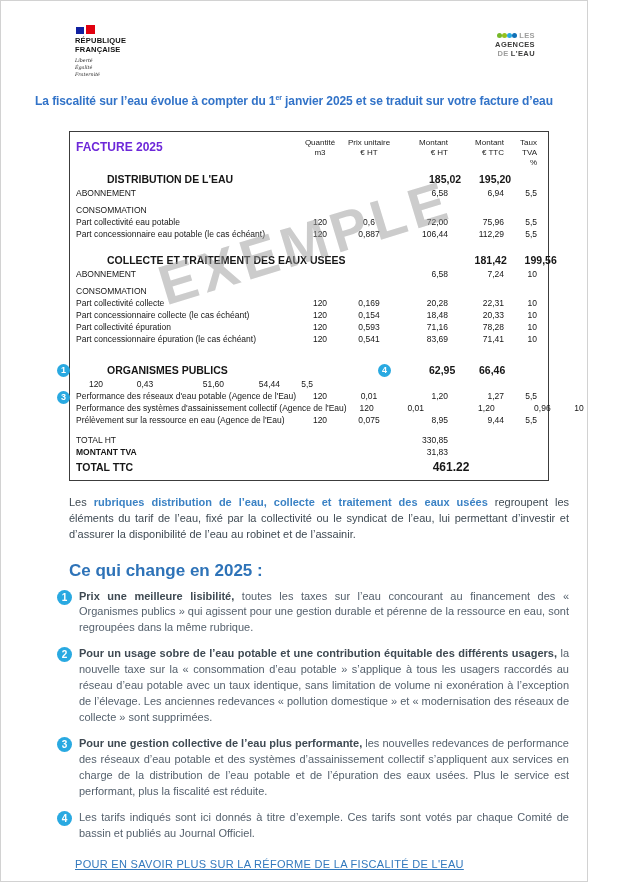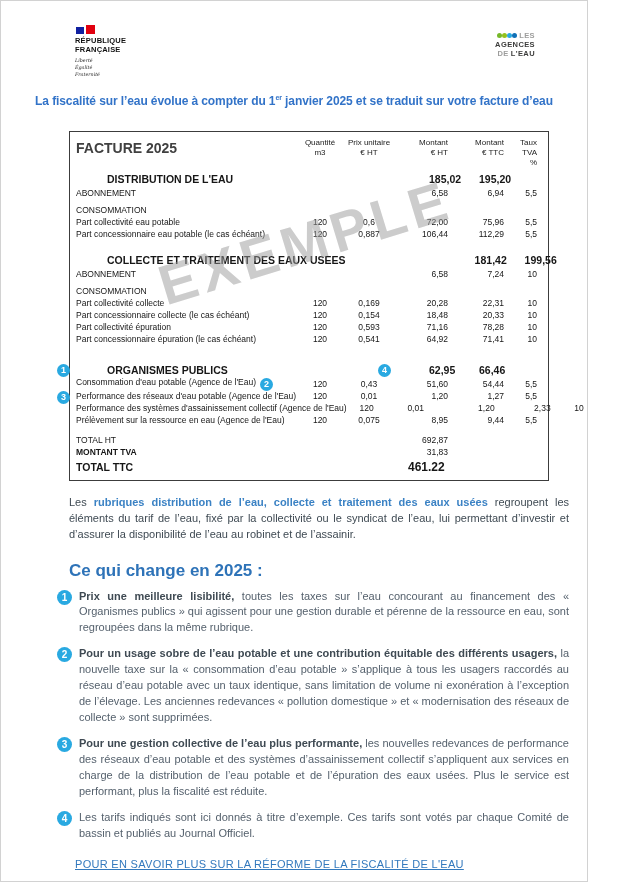--- a/index.html
+++ b/index.html
@@ -20,36 +20,36 @@
   .ag-line1 { display:flex; align-items:center; justify-content:flex-end; gap:2px; }
   .dot { width:5px; height:5px; border-radius:50%; display:inline-block; }
   .ag .gray { color:#9d9d9c; font-weight:bold; letter-spacing:.4px; }
   .ag .dark { color:#3c3c3b; font-weight:bold; letter-spacing:.4px; }
   
   .title { margin-top:15px; text-align:center; color:#3273c8; font-weight:bold; font-size:12px; letter-spacing:-.1px; }
   .title sup { font-size:7px; }
   
   .invoice { position:relative; margin:23px 0 0 68px; width:480px; border:1px solid #3c3c3c; background:#fff; padding:5px 4px 6px 6px; }
   .thead { display:flex; align-items:flex-start; }
-  .facture-title { flex:1; font-weight:bold; font-size:14px; color:#404040; padding-top:3px; }
+  .facture-title { flex:1; font-weight:bold; font-size:12px; color:#6d28d9; padding-top:3px; }
   .hcell { font-size:8px; color:#222; text-align:center; line-height:1.3; padding-top:1px; }
   .cell { font-size:8.5px; color:#161616; }
   .c-qty  { width:40px; text-align:center; flex:none; }
   .c-unit { width:58px; text-align:center; flex:none; }
   .c-mht  { width:50px; text-align:right; flex:none; }
   .c-mttc { width:56px; text-align:right; flex:none; }
   .c-tva  { width:40px; text-align:right; padding-right:7px; flex:none; }
   .trow { display:flex; align-items:center; height:12px; position:relative; }
   .trow .c-label { flex:1; white-space:nowrap; overflow:visible; }
   .trow.section { height:15px; margin-top:8px; }
   .trow.section .cell { font-weight:bold; font-size:10.5px;padding-left:31px; }
   .trow.rowbold .c-label { font-weight:bold; }
   .trow.total { height:14px; }
   .trow.total .c-label { font-weight:bold; font-size:10.5px; }
-  .trow.total .c-big { width:96px; text-align:left; padding-right:10px; font-weight:bold; font-size:12px; flex:none; }
+  .trow.total .c-big { width:96px; text-align:center; padding-right:10px; font-weight:bold; font-size:12px; flex:none; }
   .badge { width:13px; height:13px; border-radius:50%; background:#29a9e1; color:#fff;
            font-size:9px; font-weight:bold; display:inline-flex; align-items:center; justify-content:center; line-height:1; }
   .badge-out { position:absolute; left:-19px; top:1px; }
   .badge-inline { margin-left:4px; vertical-align:-2px; }
   .watermark { position:absolute; top:78px; left:55px; width:360px; text-align:center;
     font-size:56px; font-weight:bold; color:#9a9a9a; opacity:.5; letter-spacing:5px;
     transform:rotate(-17deg); pointer-events:none; z-index:2; }
   
   .intro { margin:14px 0 0 68px; width:500px; font-size:11px; line-height:1.45; color:#3f4a53; text-align:justify; }
   .intro .hl { color:#3b82c4; font-weight:bold; }
@@ -216,71 +216,70 @@
           <div class="cell c-qty">120</div>
           <div class="cell c-unit">0,593</div>
           <div class="cell c-mht">71,16</div>
           <div class="cell c-mttc">78,28</div>
           <div class="cell c-tva">10</div>
         </div>
         <div class="trow row">
           <div class="cell c-label"><span>Part concessionnaire épuration (le cas échéant)</span></div>
           <div class="cell c-qty">120</div>
           <div class="cell c-unit">0,541</div>
-          <div class="cell c-mht">64,92</div>
+          <div class="cell c-mht">83,69</div>
           <div class="cell c-mttc">71,41</div>
           <div class="cell c-tva">10</div>
         </div>
         <div class="trow section" style="margin-top: 18px;">
           <span class="badge badge-out">1</span>
           <div class="cell c-label"><span>ORGANISMES PUBLICS</span></div>
           <div class="cell c-qty"></div>
           <div class="cell c-unit"><span class="badge ">4</span></div>
           <div class="cell c-mht">62,95</div>
           <div class="cell c-mttc">66,46</div>
           <div class="cell c-tva"></div>
         </div>
         <div class="trow row">
-          <div class="cell c-label"><span>Consommation d'eau potable (Agence de l'Eau)</span><span class="badge badge-inline">2</span></div>
           <div class="cell c-qty">120</div>
           <div class="cell c-unit">0,43</div>
           <div class="cell c-mht">51,60</div>
           <div class="cell c-mttc">54,44</div>
           <div class="cell c-tva">5,5</div>
         </div>
         <div class="trow row">
           <span class="badge badge-out">3</span>
           <div class="cell c-label"><span>Performance des réseaux d'eau potable (Agence de l'Eau)</span></div>
           <div class="cell c-qty">120</div>
           <div class="cell c-unit">0,01</div>
           <div class="cell c-mht">1,20</div>
           <div class="cell c-mttc">1,27</div>
           <div class="cell c-tva">5,5</div>
         </div>
         <div class="trow row">
           <div class="cell c-label"><span>Performance des systèmes d'assainissement collectif (Agence de l'Eau)</span></div>
           <div class="cell c-qty">120</div>
           <div class="cell c-unit">0,01</div>
           <div class="cell c-mht">1,20</div>
-          <div class="cell c-mttc">2,33</div>
+          <div class="cell c-mttc">0,96</div>
           <div class="cell c-tva">10</div>
         </div>
         <div class="trow row">
           <div class="cell c-label"><span>Prélèvement sur la ressource en eau (Agence de l'Eau)</span></div>
           <div class="cell c-qty">120</div>
           <div class="cell c-unit">0,075</div>
           <div class="cell c-mht">8,95</div>
           <div class="cell c-mttc">9,44</div>
           <div class="cell c-tva">5,5</div>
         </div>
         <div class="trow row" style="margin-top: 8px;">
           <div class="cell c-label"><span>TOTAL HT</span></div>
           <div class="cell c-qty"></div>
           <div class="cell c-unit"></div>
-          <div class="cell c-mht">692,87</div>
+          <div class="cell c-mht">330,85</div>
           <div class="cell c-mttc"></div>
           <div class="cell c-tva"></div>
         </div>
         <div class="trow rowbold">
           <div class="cell c-label"><span>MONTANT TVA</span></div>
           <div class="cell c-qty"></div>
           <div class="cell c-unit"></div>
           <div class="cell c-mht">31,83</div>
           <div class="cell c-mttc"></div>
           <div class="cell c-tva"></div>

